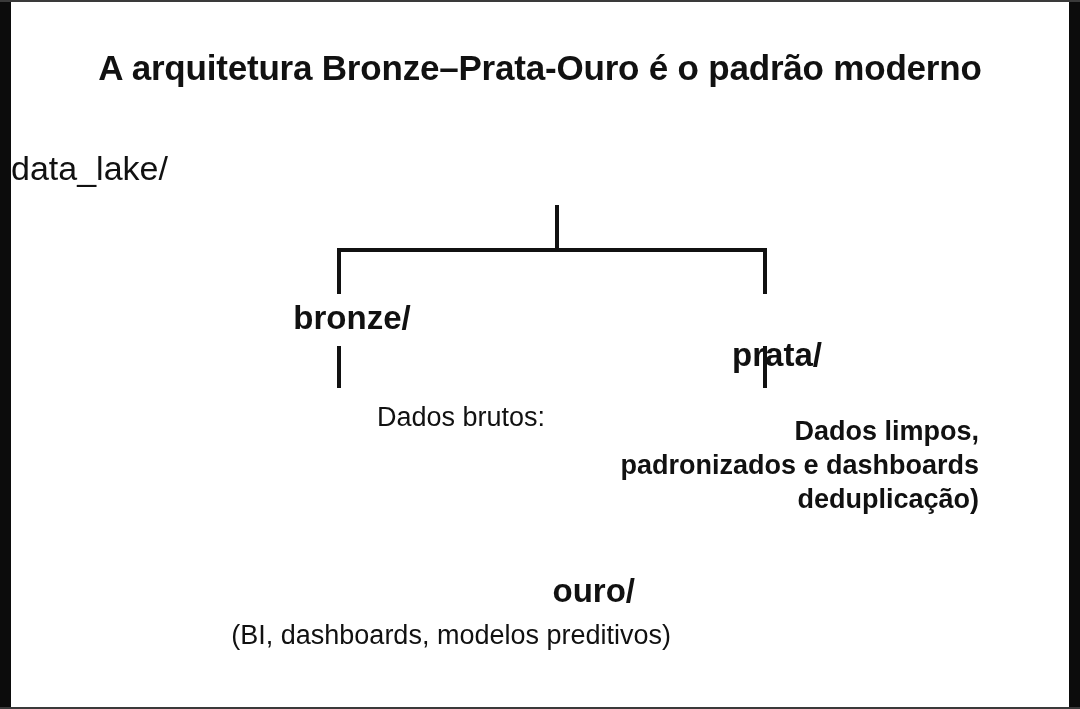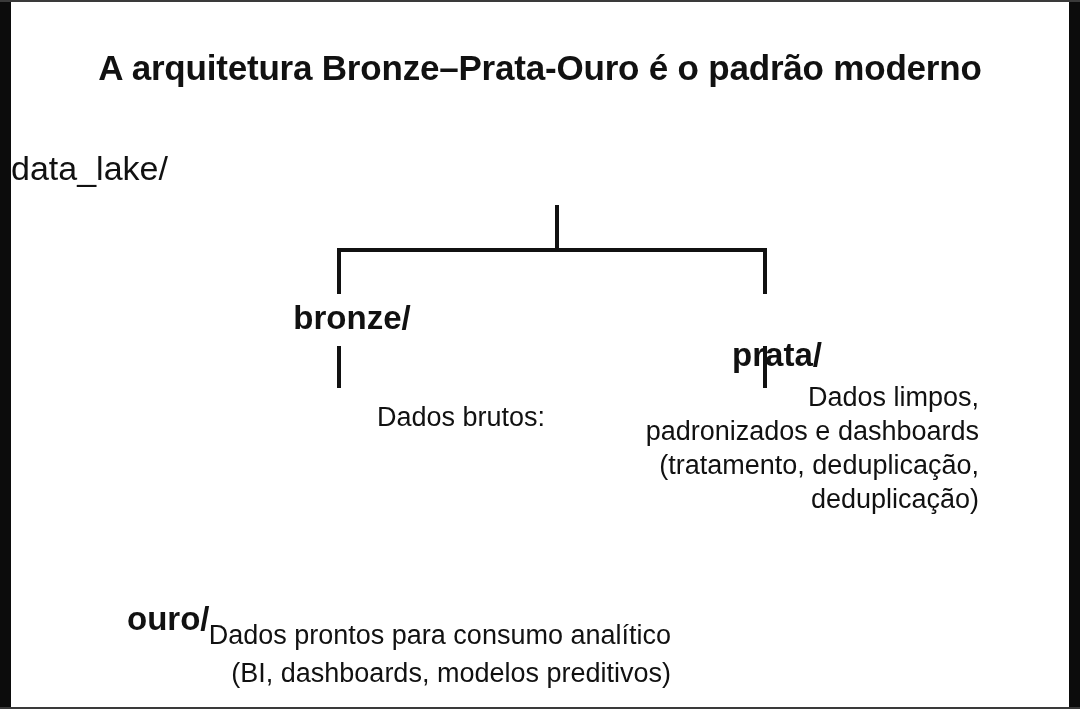--- a/index.html
+++ b/index.html
@@ -89,24 +89,23 @@
   }
   #node-prata {
     top: 297px;
     left: 591px;
     width: 350px;
     text-align: center;
     margin-top: 37px;
   }
   #node-ouro {
     top: 570px;
-    left: 116px;
+    left: 104px;
     width: 520px;
-    text-align: left;
-    margin-top: 28px;
+    text-align: right;
   }
 
   
   .line {
     position: absolute;
     background: #111111;
   }
   #stem-root    { left: 544px; top: 203px; width: 4px;   height: 47px; }
   #bar-h        { left: 326px; top: 246px; width: 430px; height: 4px;  }
   #drop-bronze  { left: 326px; top: 246px; width: 4px;   height: 46px; }
@@ -121,23 +120,24 @@
     line-height: 34px;
     text-align: right;
     font-weight: normal;
   }
   #desc-bronze {
     top: 398px;
     left: 148px;
     width: 386px;
   }
   #desc-prata {
-    top: 378px;
+    top: 412px;
     left: 568px;
     width: 400px;
+    font-weight: bold;
   }
   #desc-ouro {
     top: 614px;
     left: 100px;
     width: 560px;
     line-height: 38px;
   }
   .desc .ln { display: block; }
 </style>
 </head>
@@ -167,25 +167,23 @@
 
     <div class="node-branch" id="node-prata">prata/</div>
 
     <div class="desc" id="desc-bronze">
       <span class="ln">Dados brutos:</span>
     </div>
 
     <div class="desc" id="desc-prata">
       <span class="ln">Dados limpos,</span>
       <span class="ln">padronizados e dashboards</span>
-      <span class="ln">(tratamento, deduplicação,</span>
       <span class="ln">deduplicação)</span>
     </div>
 
     <div class="node-branch" id="node-ouro">ouro/</div>
 
     <div class="desc" id="desc-ouro">
-      <span class="ln">Dados prontos para consumo analítico</span>
       <span class="ln">(BI, dashboards, modelos preditivos)</span>
     </div>
 
   </div>
 </div>
 
 </body></html>

